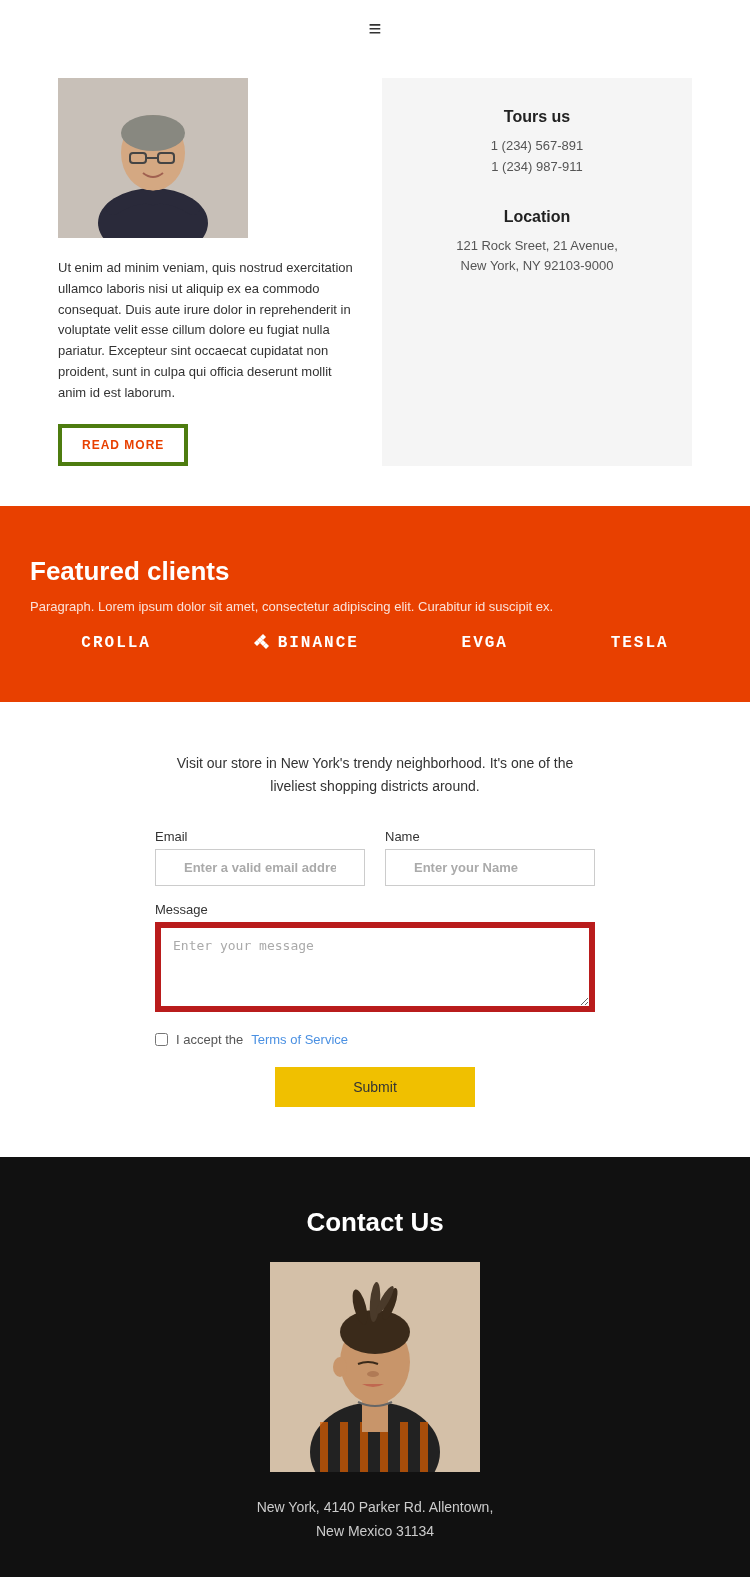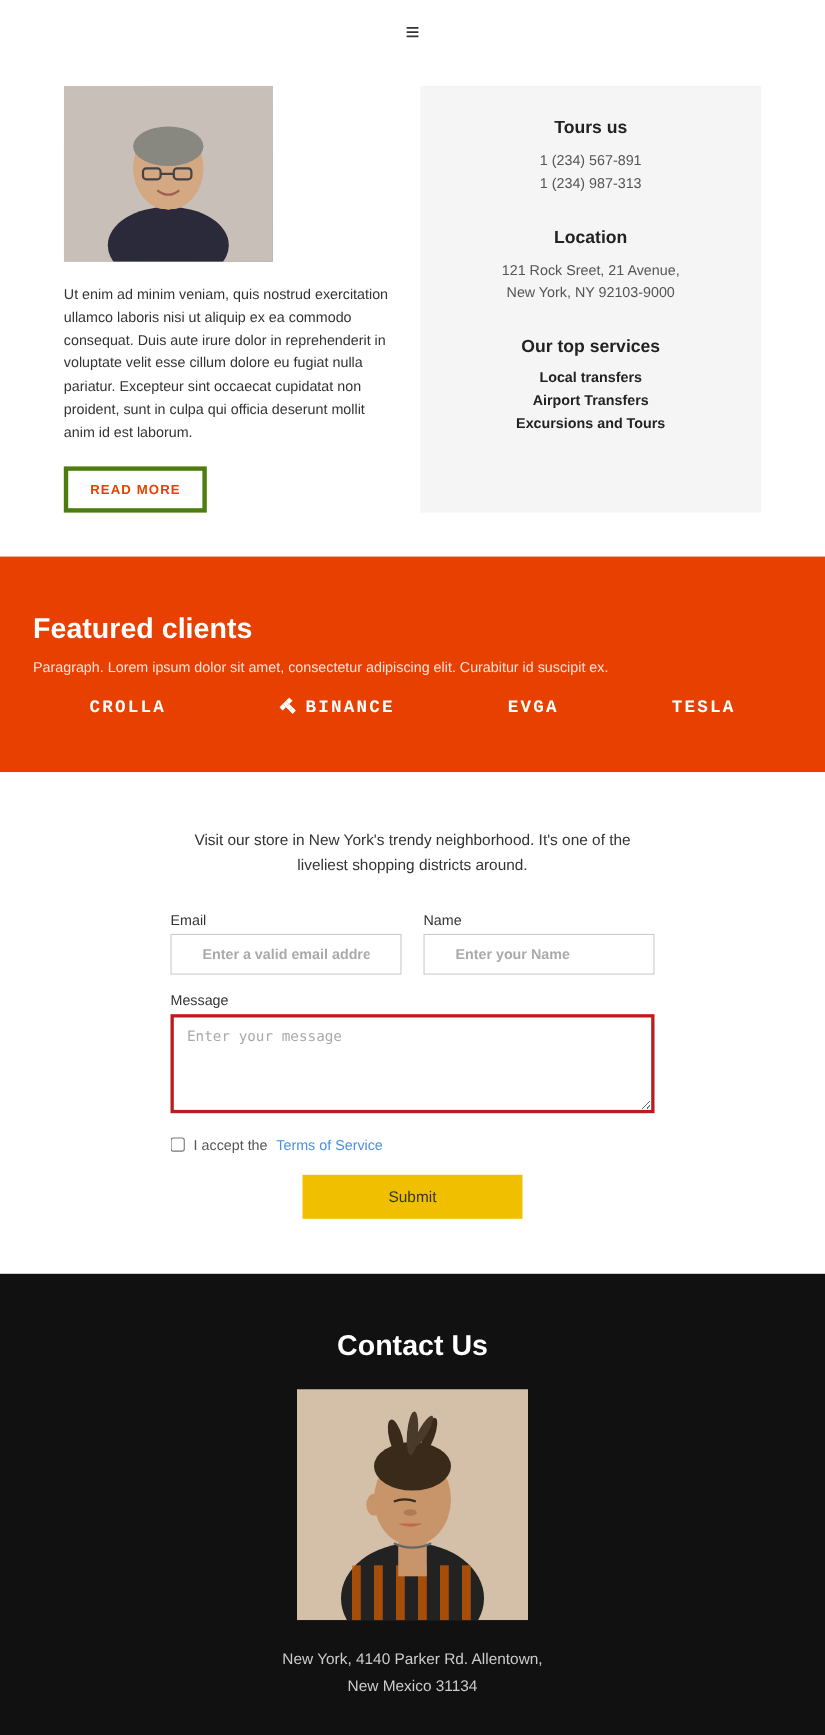--- a/index.html
+++ b/index.html
@@ -183,21 +183,21 @@
     .form-group-message label {
       display: block;
       font-size: 13px;
       color: #333;
       margin-bottom: 5px;
     }
     .form-group-message textarea {
       width: 100%;
       height: 90px;
       padding: 10px 12px;
-      border: 3px solid #b91c1c;
+      border: 6px solid #b91c1c;
       font-size: 13px;
       color: #1d4ed8;
       resize: vertical;
       outline: none;
     }
     .form-group-message textarea::placeholder {
       color: #aaa;
     }
     .terms-row {
       max-width: 440px;
@@ -293,34 +293,26 @@
       </div>
     </div>
     <p class="body-text">Ut enim ad minim veniam, quis nostrud exercitation ullamco laboris nisi ut aliquip ex ea commodo consequat. Duis aute irure dolor in reprehenderit in voluptate velit esse cillum dolore eu fugiat nulla pariatur. Excepteur sint occaecat cupidatat non proident, sunt in culpa qui officia deserunt mollit anim id est laborum.</p>
     <button class="read-more-btn">READ MORE</button>
   </div>
 
   <div class="right-col">
     <div class="info-section">
       <h3>Tours us</h3>
       <p>1 (234) 567-891</p>
-      <p>1 (234) 987-313</p>
+      <p>1 (234) 987-911</p>
     </div>
     <div class="info-section">
       <h3>Location</h3>
       <p style="white-space: pre-line;">121 Rock Sreet, 21 Avenue,
 New York, NY 92103-9000</p>
-    </div>
-    <div class="info-section">
-      <h3>Our top services</h3>
-      <ul class="services-list">
-        <li>Local transfers</li>
-        <li>Airport Transfers</li>
-        <li>Excursions and Tours</li>
-      </ul>
     </div>
   </div>
 </div>
 
 <section class="featured-clients">
   <h2>Featured clients</h2>
   <p class="subtitle">Paragraph. Lorem ipsum dolor sit amet, consectetur adipiscing elit. Curabitur id suscipit ex.</p>
   <div class="clients-logos">
     <span class="client-logo">CROLLA</span>
     <span class="client-logo binance">

